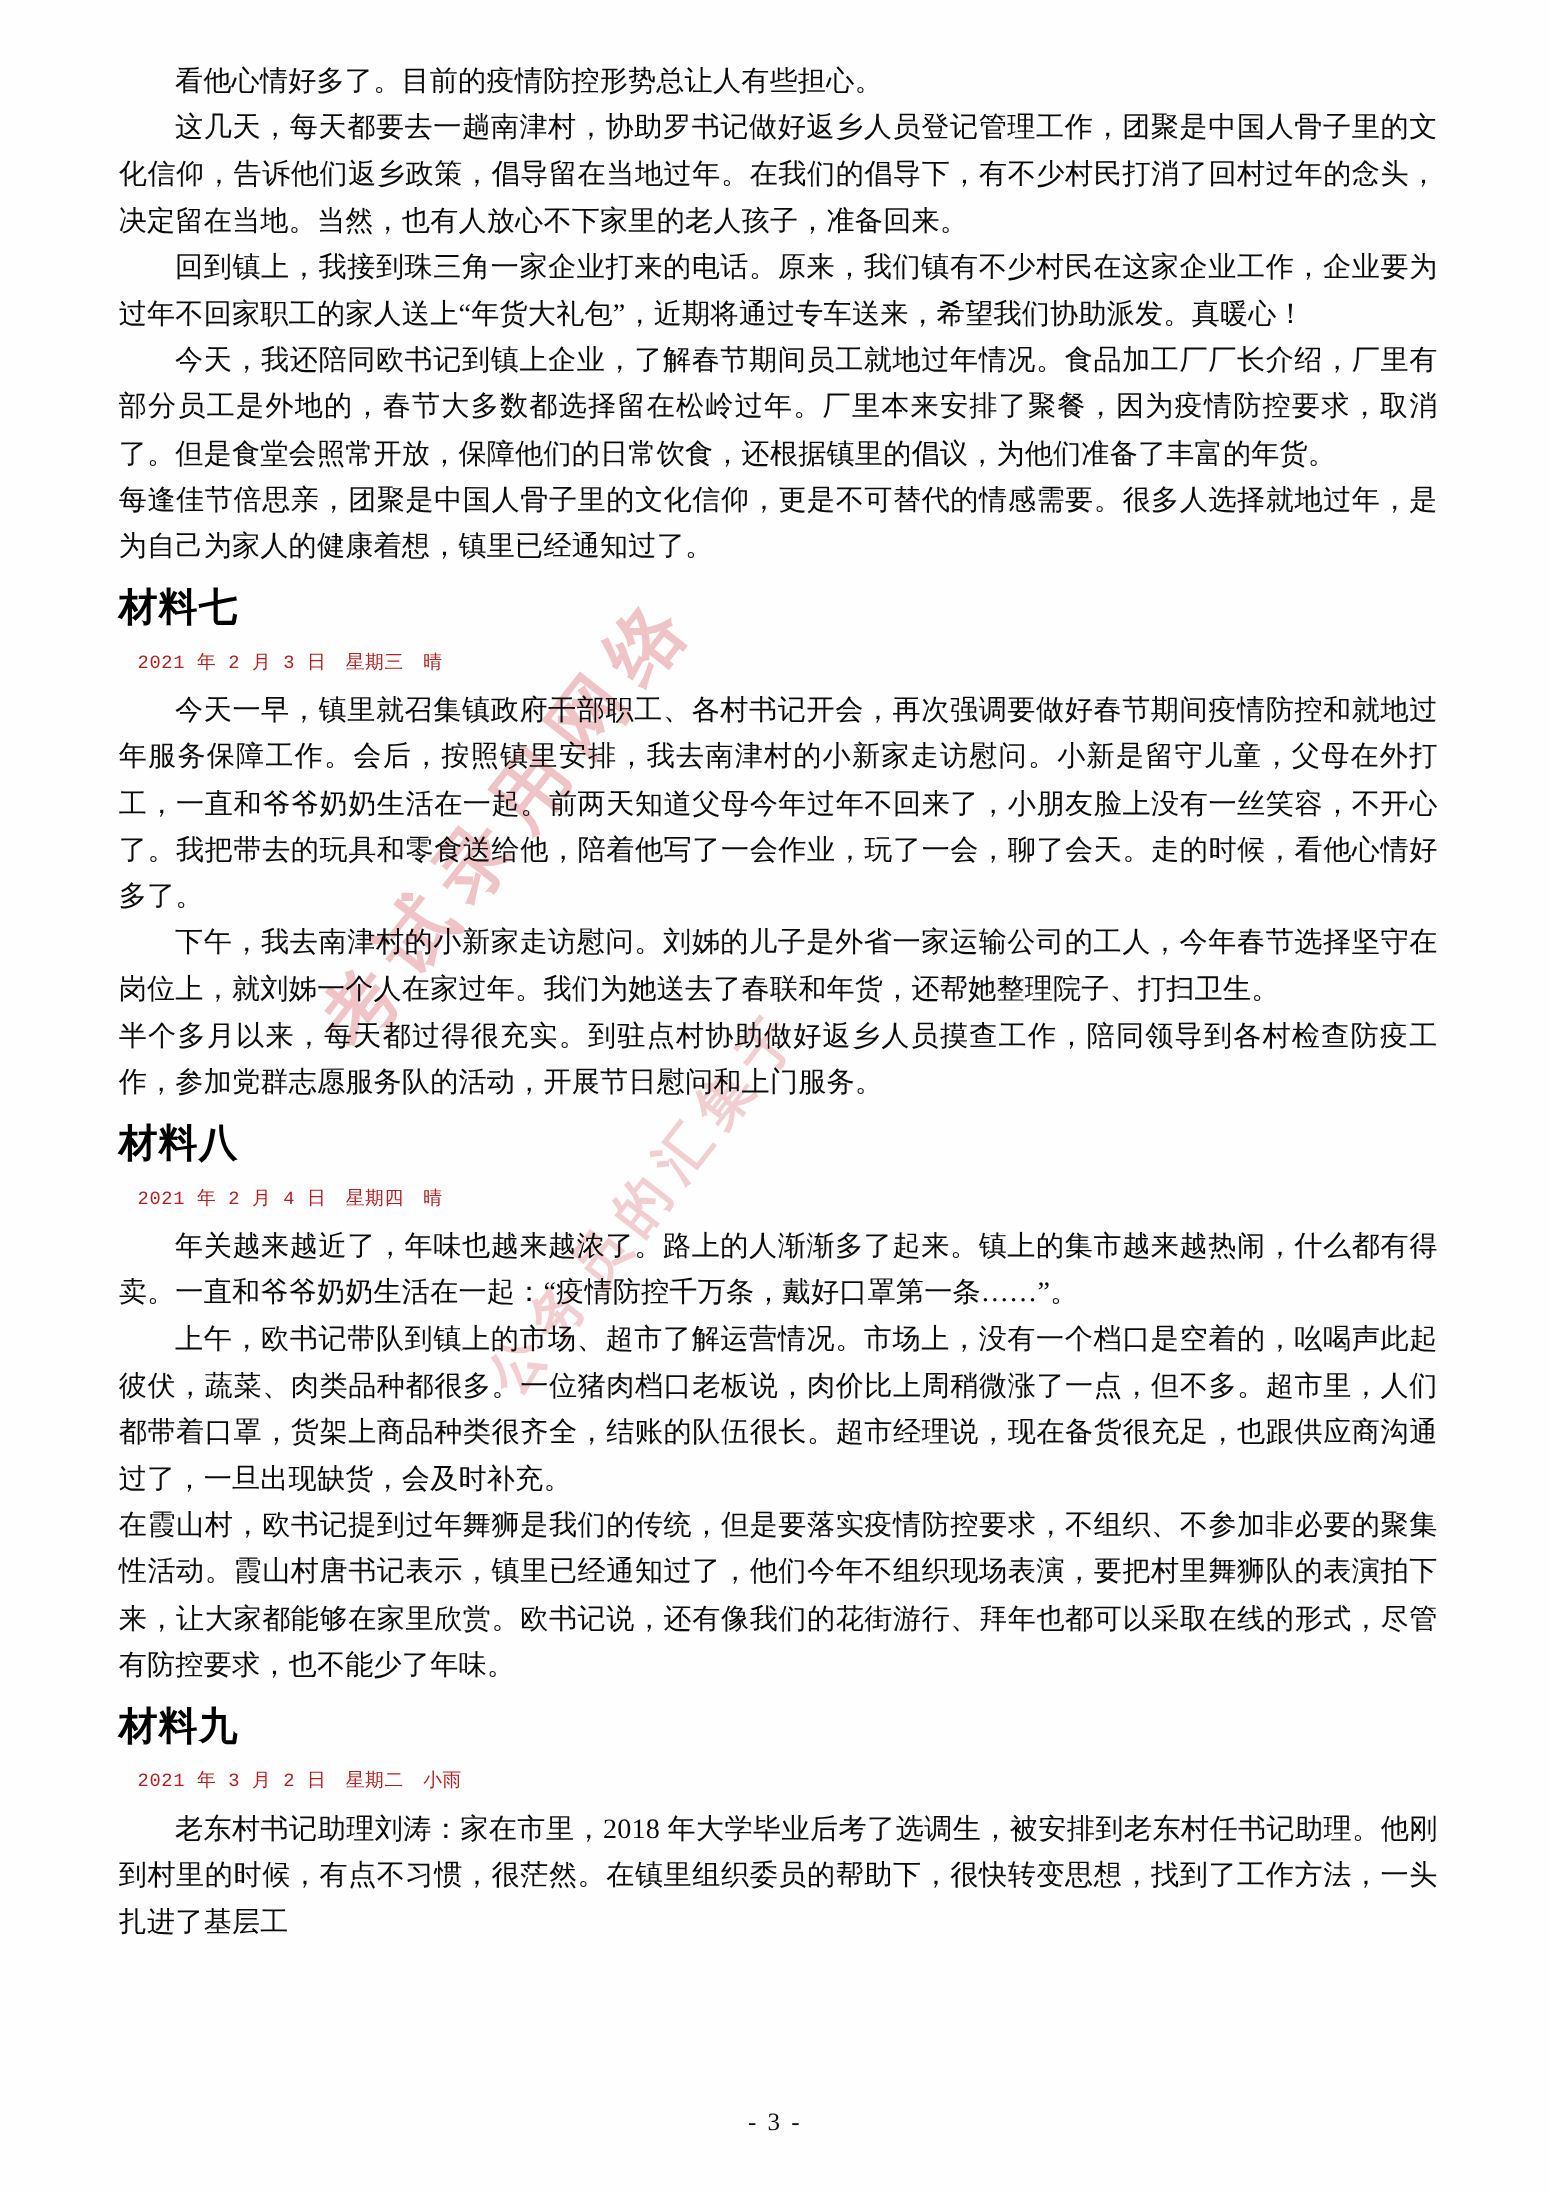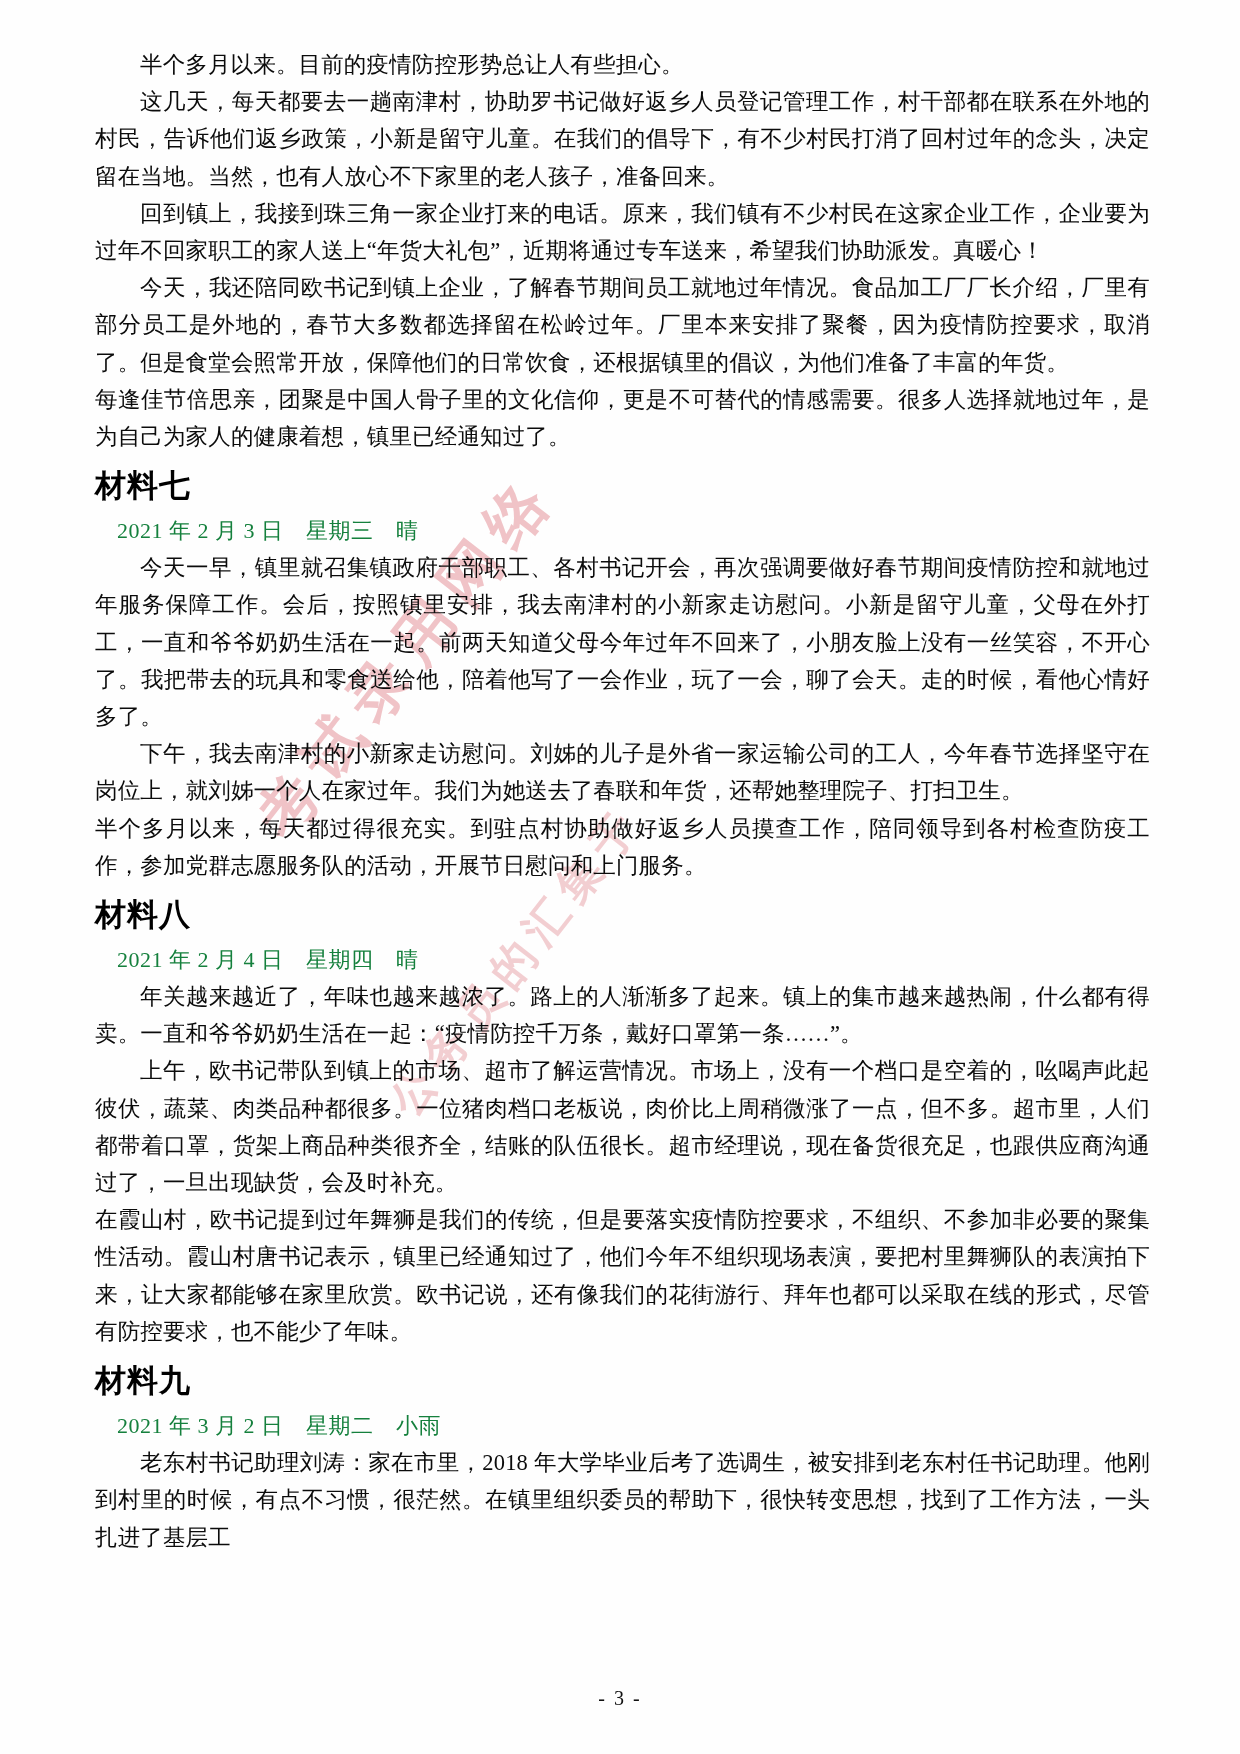--- a/index.html
+++ b/index.html
@@ -44,25 +44,26 @@
     margin: 8px 0 4px 0;
     font-size: 31px;
     line-height: 46px;
     font-weight: 700;
     letter-spacing: 1px;
     font-family: Liberation Serif, serif;
     color: #000000;
   }
   p.datetime {
     margin: 0;
-    font-size: 22px;
+    font-size: 15px;
     line-height: 36px;
     text-indent: 1em;
     letter-spacing: 0.5px;
-    color: #15803d;
+    color: #b91c1c;
+    font-family: Liberation Mono, monospace;
   }
   .footer {
     position: absolute;
     left: 0;
     right: 0;
     bottom: 44px;
     text-align: center;
     font-size: 20px;
     letter-spacing: 2px;
     color: #111111;
@@ -109,22 +110,22 @@
 
 <div class="page">
 
   <div class="watermark">
     <div class="wm-text wm-1">考试录用网络</div>
     <div class="wm-text wm-2">公务员的汇集于</div>
   </div>
 
   <div class="content">
 
-    <p class="para">半个多月以来。目前的疫情防控形势总让人有些担心。</p>
-    <p class="para">这几天，每天都要去一趟南津村，协助罗书记做好返乡人员登记管理工作，村干部都在联系在外地的村民，告诉他们返乡政策，小新是留守儿童。在我们的倡导下，有不少村民打消了回村过年的念头，决定留在当地。当然，也有人放心不下家里的老人孩子，准备回来。</p>
+    <p class="para">看他心情好多了。目前的疫情防控形势总让人有些担心。</p>
+    <p class="para">这几天，每天都要去一趟南津村，协助罗书记做好返乡人员登记管理工作，团聚是中国人骨子里的文化信仰，告诉他们返乡政策，倡导留在当地过年。在我们的倡导下，有不少村民打消了回村过年的念头，决定留在当地。当然，也有人放心不下家里的老人孩子，准备回来。</p>
     <p class="para">回到镇上，我接到珠三角一家企业打来的电话。原来，我们镇有不少村民在这家企业工作，企业要为过年不回家职工的家人送上“年货大礼包”，近期将通过专车送来，希望我们协助派发。真暖心！</p>
     <p class="para">今天，我还陪同欧书记到镇上企业，了解春节期间员工就地过年情况。食品加工厂厂长介绍，厂里有部分员工是外地的，春节大多数都选择留在松岭过年。厂里本来安排了聚餐，因为疫情防控要求，取消了。但是食堂会照常开放，保障他们的日常饮食，还根据镇里的倡议，为他们准备了丰富的年货。</p>
     <p class="para noindent">每逢佳节倍思亲，团聚是中国人骨子里的文化信仰，更是不可替代的情感需要。很多人选择就地过年，是为自己为家人的健康着想，镇里已经通知过了。</p>
 
     <h2 class="section-title">材料七</h2>
     <p class="datetime">2021 年 2 月 3 日　星期三　晴</p>
     <p class="para">今天一早，镇里就召集镇政府干部职工、各村书记开会，再次强调要做好春节期间疫情防控和就地过年服务保障工作。会后，按照镇里安排，我去南津村的小新家走访慰问。小新是留守儿童，父母在外打工，一直和爷爷奶奶生活在一起。前两天知道父母今年过年不回来了，小朋友脸上没有一丝笑容，不开心了。我把带去的玩具和零食送给他，陪着他写了一会作业，玩了一会，聊了会天。走的时候，看他心情好多了。</p>
     <p class="para">下午，我去南津村的小新家走访慰问。刘姊的儿子是外省一家运输公司的工人，今年春节选择坚守在岗位上，就刘姊一个人在家过年。我们为她送去了春联和年货，还帮她整理院子、打扫卫生。</p>
     <p class="para noindent">半个多月以来，每天都过得很充实。到驻点村协助做好返乡人员摸查工作，陪同领导到各村检查防疫工作，参加党群志愿服务队的活动，开展节日慰问和上门服务。</p>
 

